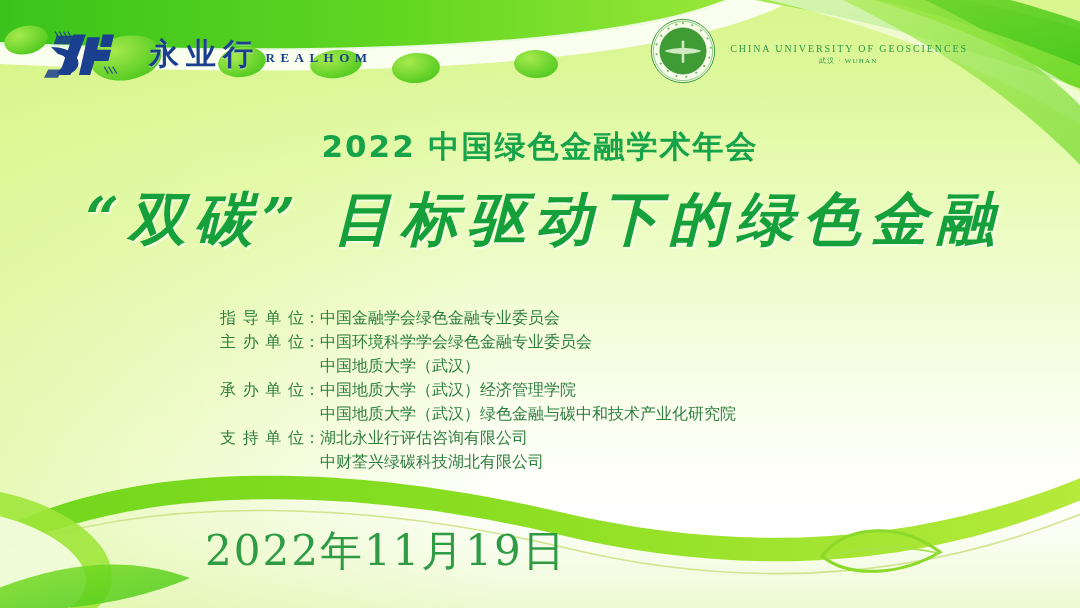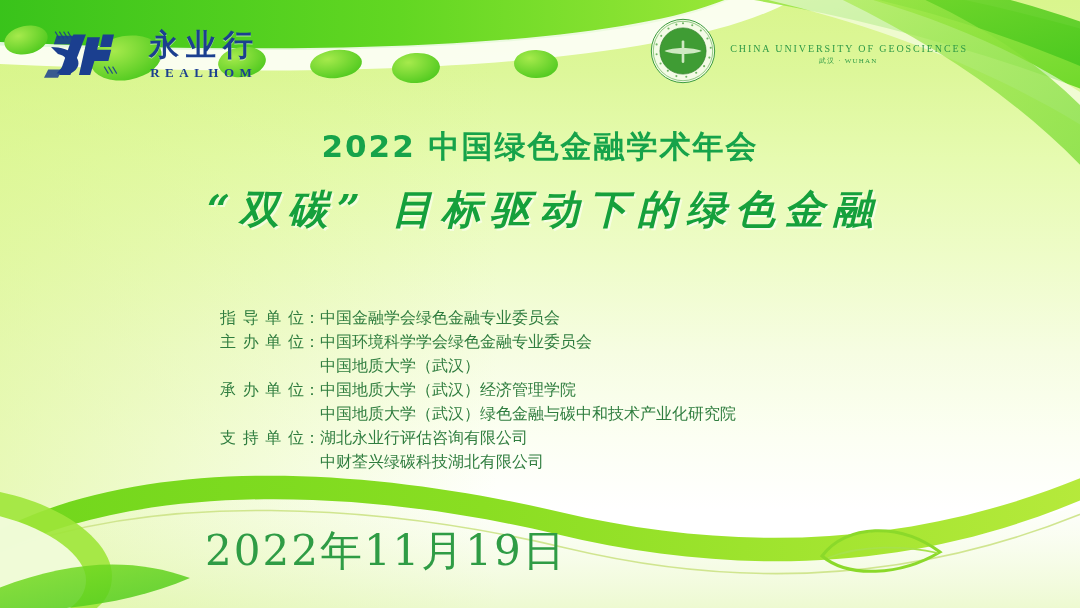--- a/index.html
+++ b/index.html
@@ -34,21 +34,21 @@
 
   
   .deco{position:absolute;inset:0;width:1080px;height:608px;pointer-events:none;}
 
   
   .logo-left{
     position:absolute;left:44px;top:26px;
     display:flex;align-items:center;gap:14px;
   }
   .yh-mark{width:84px;height:56px;}
-  .yh-text{display:flex;flex-direction:column;align-items:center;line-height:1;}
+  .yh-text{display:flex;flex-direction:row;align-items:center;line-height:1;}
   .yh-cn{
     font-family:"DejaVu Serif","Liberation Serif",serif;
     font-weight:700;font-size:30px;color:#1b3f8f;
     letter-spacing:7px;text-indent:7px;
     text-shadow:0 1px 0 rgba(255,255,255,.5);
   }
   .yh-en{
     font-family:"Liberation Serif","DejaVu Serif",serif;
     font-weight:700;font-size:13px;color:#1b3f8f;
     letter-spacing:5.5px;text-indent:5.5px;margin-top:6px;text-align:center;
@@ -81,21 +81,21 @@
     text-align:center;
     font-family:"DejaVu Sans","Liberation Sans",sans-serif;
     font-weight:700;font-size:31px;color:#16a34a;
     letter-spacing:2px;
   }
   .headline{
     position:absolute;left:0;right:0;top:186px;
     text-align:center;
     font-family:"DejaVu Serif","Liberation Serif",serif;
     font-weight:700;font-style:italic;
-    font-size:40px;line-height:1.15;
+    font-size:58px;line-height:1.15;
     color:#15a03c;
     letter-spacing:9px;text-indent:9px;
     white-space:nowrap;
     text-shadow:2px 2px 0 rgba(255,255,255,.55);
   }
 
   
   .orgs{
     position:absolute;left:0;right:0;top:306px;
     display:flex;flex-direction:column;align-items:center;

